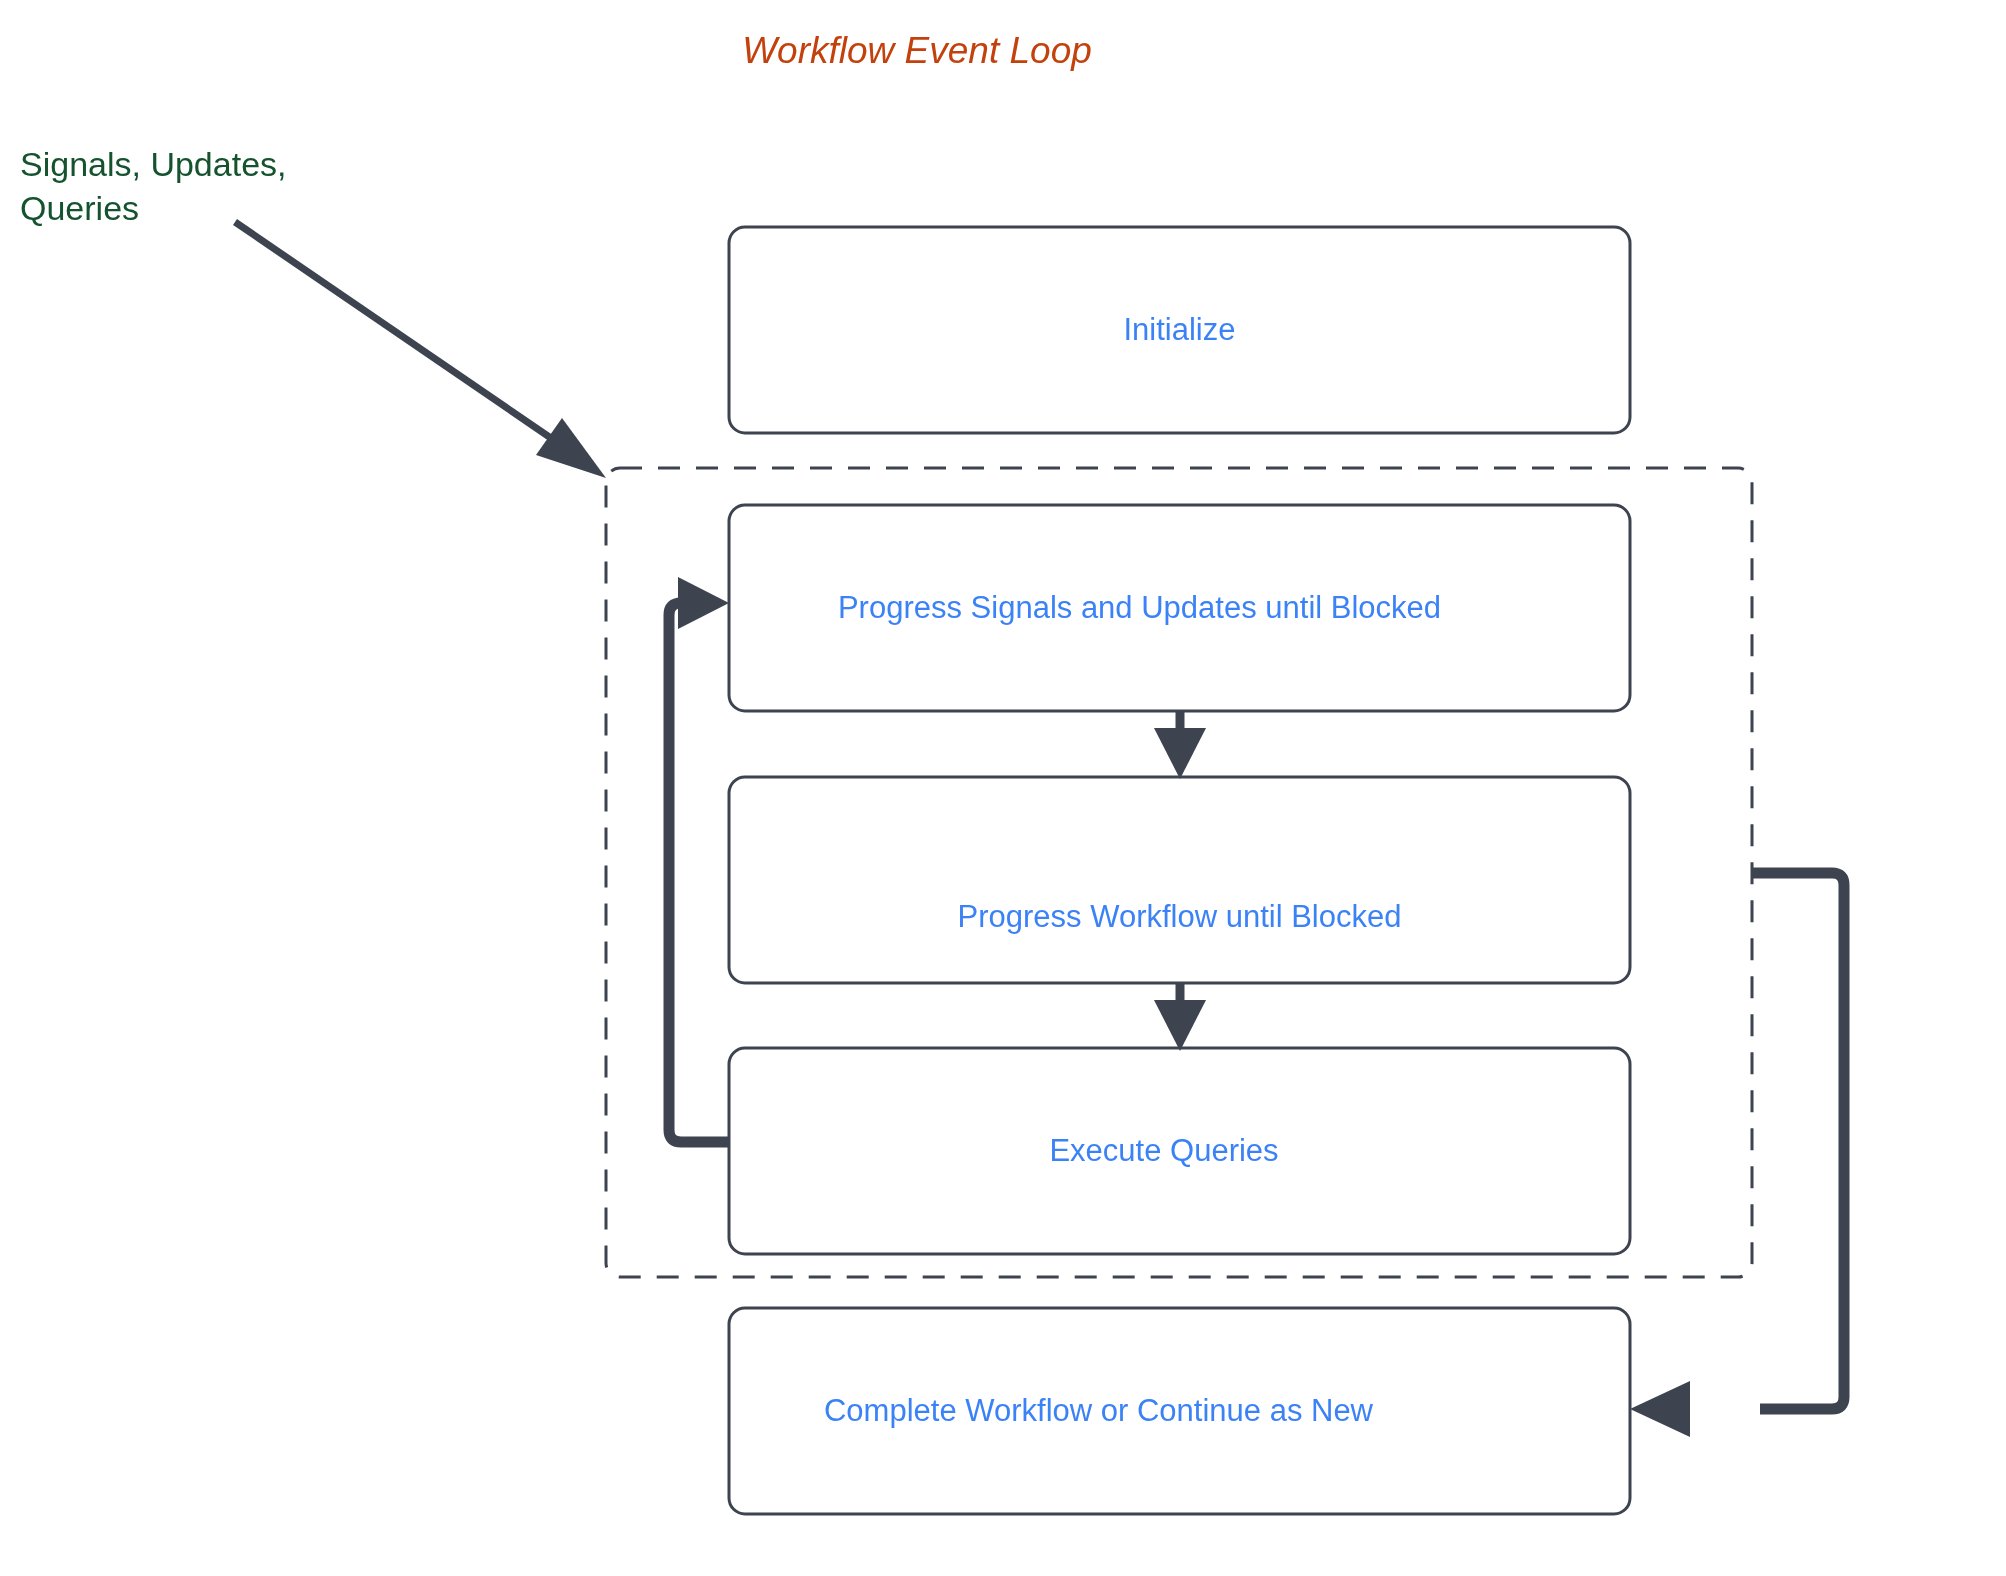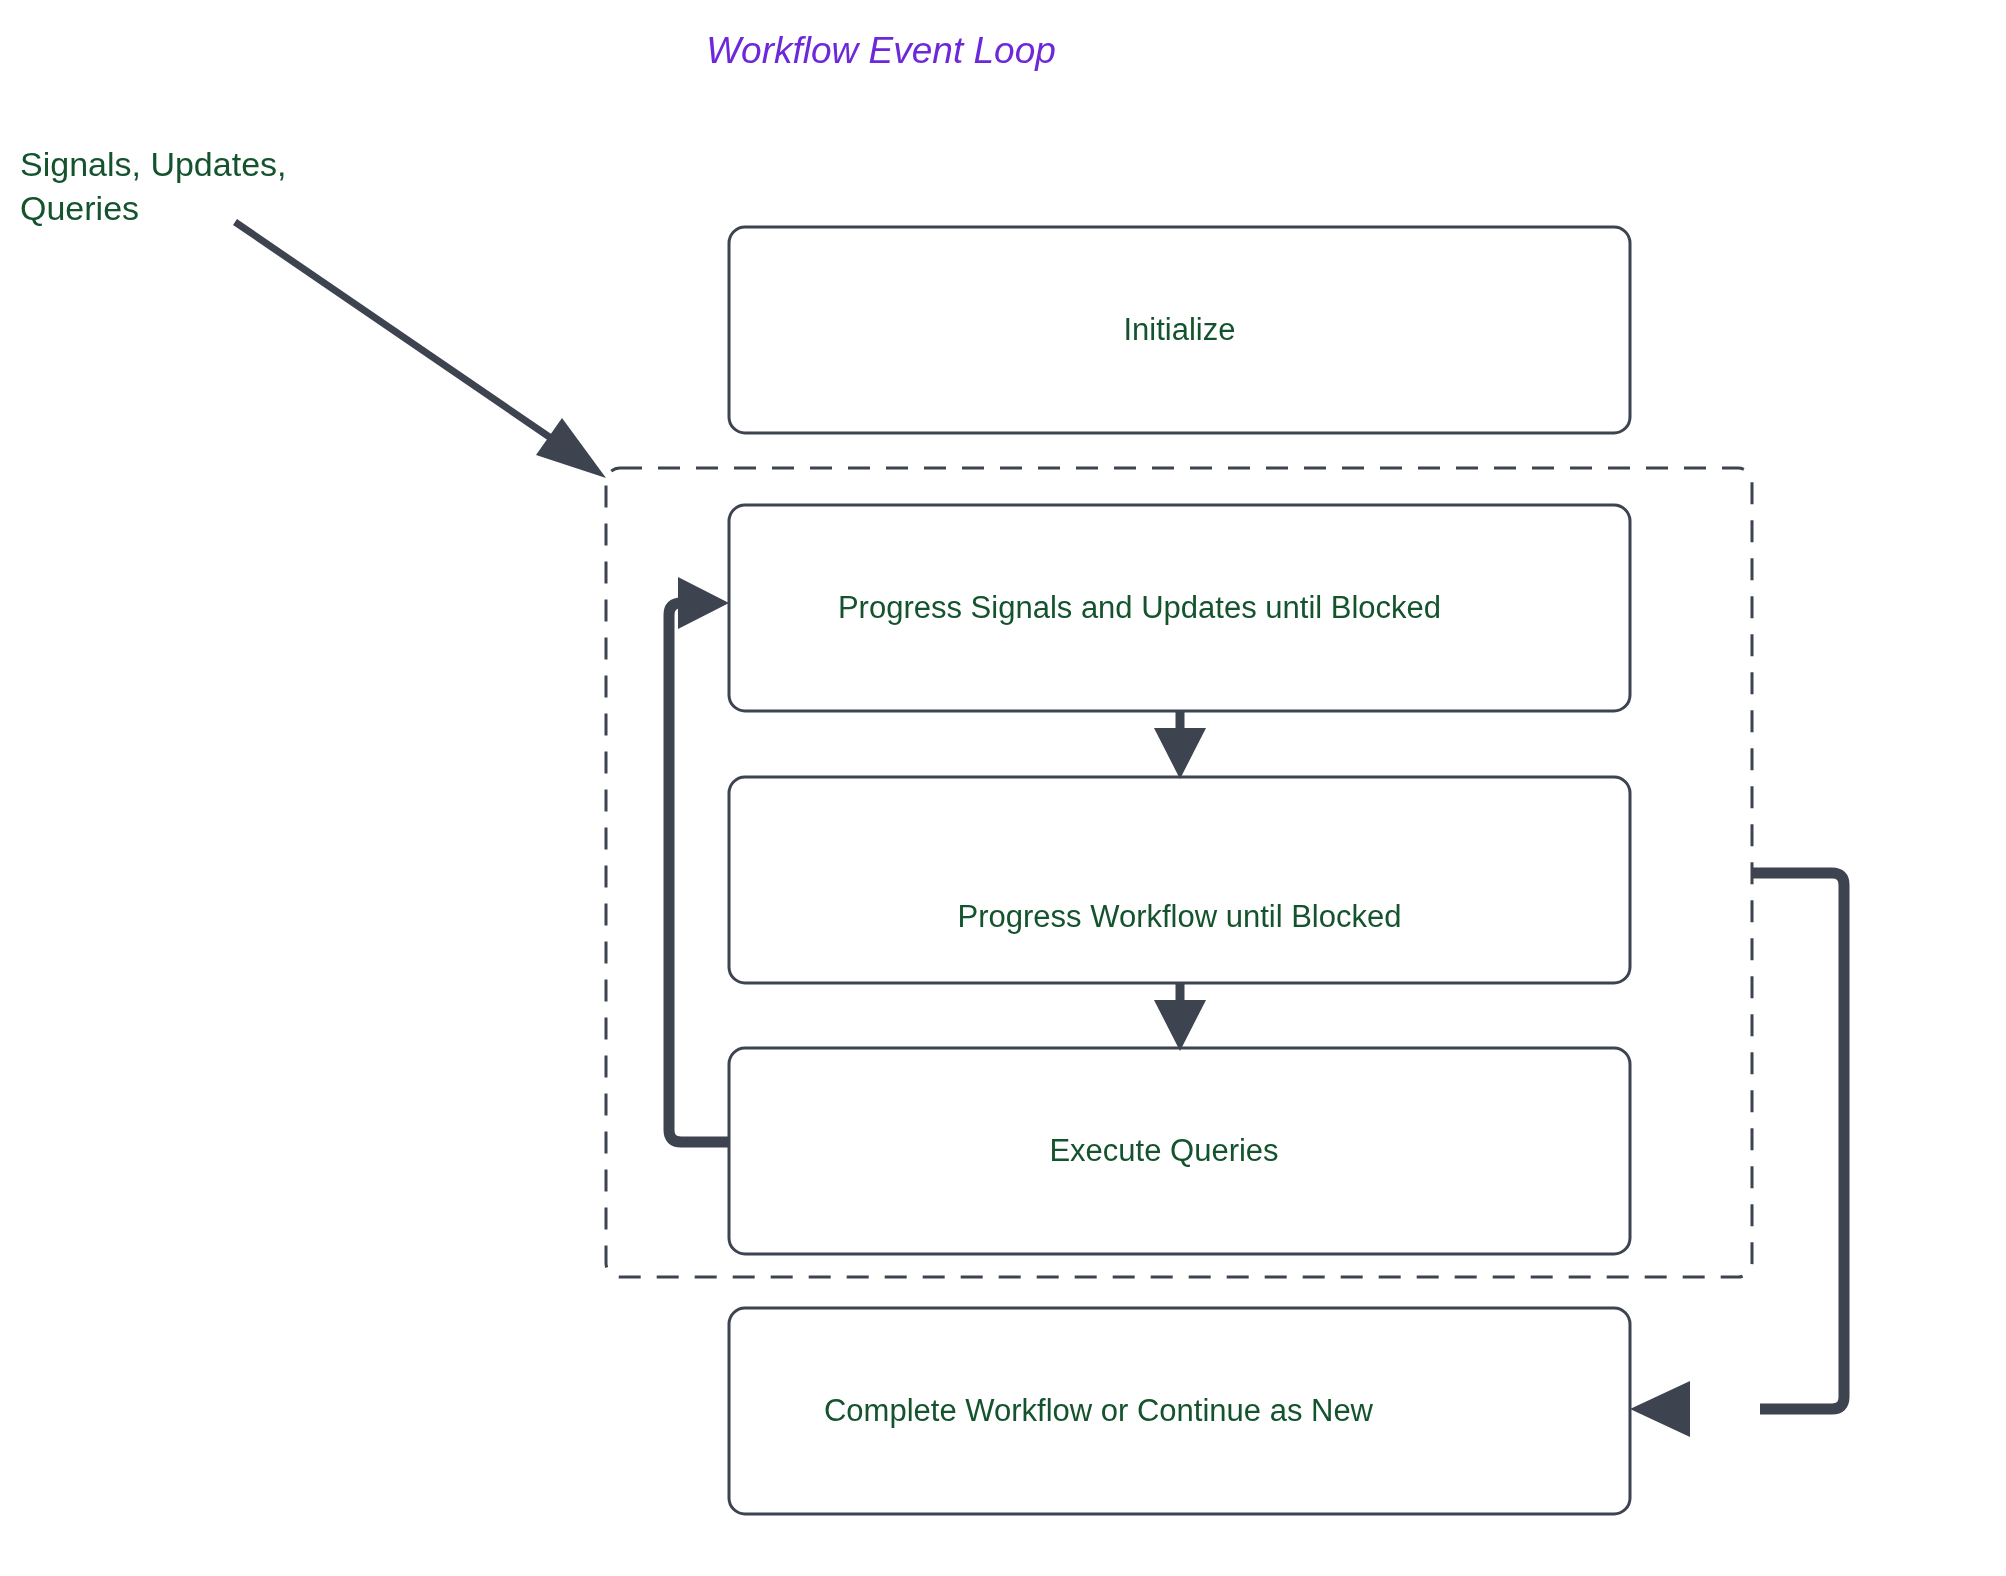--- a/index.html
+++ b/index.html
@@ -25,35 +25,36 @@
     width: 2006px;
     height: 1576px;
   }
   .node-label {
     position: absolute;
     display: flex;
     align-items: center;
     justify-content: center;
     text-align: center;
     font-size: 31px;
-    color: #14532d;
+    color: #3b82f6;
     line-height: 1.25;
     pointer-events: none;
     white-space: nowrap;
     border-radius: 11px;
   }
   .diagram-title {
     position: absolute;
     left: 0;
     top: 30px;
     width: 1762px;
     text-align: center;
     font-size: 37px;
     font-style: italic;
-    color: #6d28d9;
+    color: #c2410c;
+    padding-left: 36px;
   }
   .edge-label {
     position: absolute;
     font-size: 34px;
     color: #14532d;
     text-align: left;
     line-height: 1.3;
   }
 </style>
 </head>

